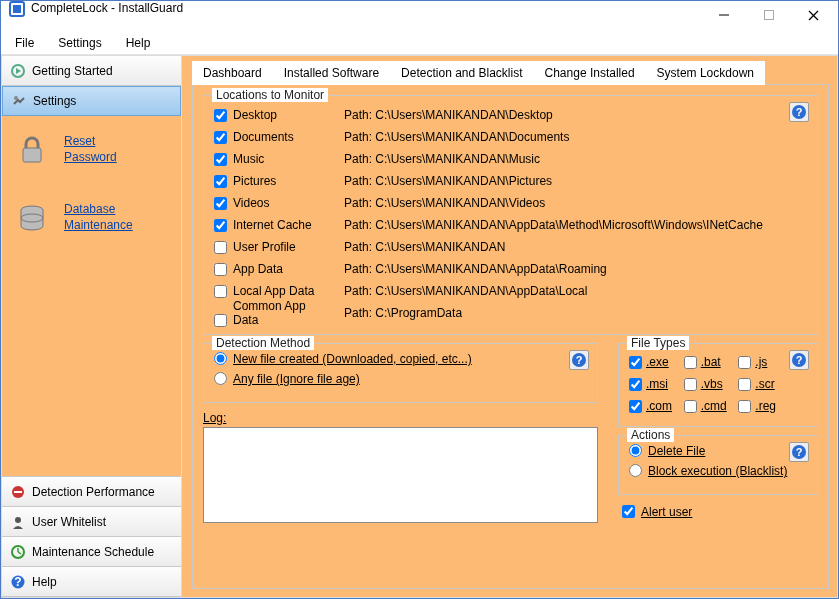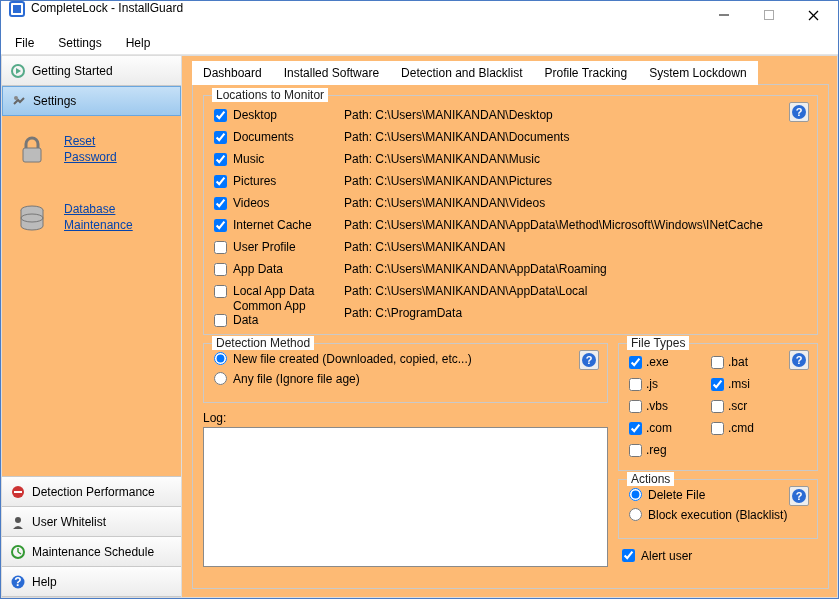--- a/index.html
+++ b/index.html
@@ -28,27 +28,27 @@
 .tab.active { border: 1px solid #c9c9c9; border-bottom-color: #fff; }
 .panel { flex: 1; border: 1px solid #c9c9c9; border-top: none; padding: 10px; overflow: hidden; }
 .fieldset { border: 1px solid #c9c9c9; padding: 8px 10px 10px; margin-bottom: 8px; position: relative; }
 .fieldset-legend { position: absolute; top: -8px; left: 8px; background: #fff; padding: 0 4px; color: #222; }
 .loc-row { display: flex; align-items: center; height: 22px; gap: 10px; }
 .loc-check-col { width: 120px; display: flex; align-items: flex-end; gap: 6px; }
 .loc-path-col { flex: 1; }
 .help-btn { width: 20px; height: 20px; border: 1px solid #9a9a9a; background: #eee; display: inline-flex; align-items: center; justify-content: center; border-radius: 2px;}
 .help-btn svg circle { fill: #2a6bd4; }
 .help-btn svg text { fill: #fff; font-weight: bold; font-size: 11px; }
-.cols { display: flex; gap: 10px; }
+.cols { display: flex; gap: 20px; text-decoration: underline; }
 .left-col { flex: 1; display: flex; flex-direction: column; }
 .right-col { width: 200px; display: flex; flex-direction: column; }
 .radio-row, .check-row { display: flex; align-items: flex-start; gap: 6px; height: 20px; }
 input[type=checkbox], input[type=radio] { margin: 0; }
 .log-box { flex: 1; border: 1px solid #8a8a8a; background: #fff; margin-top: 2px; }
-.ft-grid { display: grid; grid-template-columns: repeat(2, 1fr); grid-auto-rows: 20px; align-items: center; gap: 2px 8px; }
+.ft-grid { display: grid; grid-template-columns: repeat(3, 1fr); grid-auto-rows: 20px; align-items: center; gap: 2px 8px; }
 .ft-cell { display: flex; align-items: center; gap: 4px; }
 .icon-slot { display: inline-flex; width: 16px; height: 16px; align-items: center; justify-content: center; }
 </style>
 </head>
 <body>
 
 <div class="window">
 
   <div class="titlebar">
     <span class="titlebar-icon">
@@ -168,21 +168,21 @@
             <span>Help</span>
           </div>
         </div>
     </div>
 
     <div class="main">
       <div class="tabs" id="tabs">
           <div class="tab">Dashboard</div>
           <div class="tab">Installed Software</div>
           <div class="tab">Detection and Blacklist</div>
-          <div class="tab">Profile Tracking</div>
+          <div class="tab">Change Installed</div>
           <div class="tab">System Lockdown</div>
         </div>
 
       <div class="panel">
 
         <div class="fieldset" style="position:relative;">
           <span class="fieldset-legend">Locations to Monitor</span>
           <div style="position:absolute; top:6px; right:8px;">
             <span class="help-btn">
               <svg width="16" height="16">

